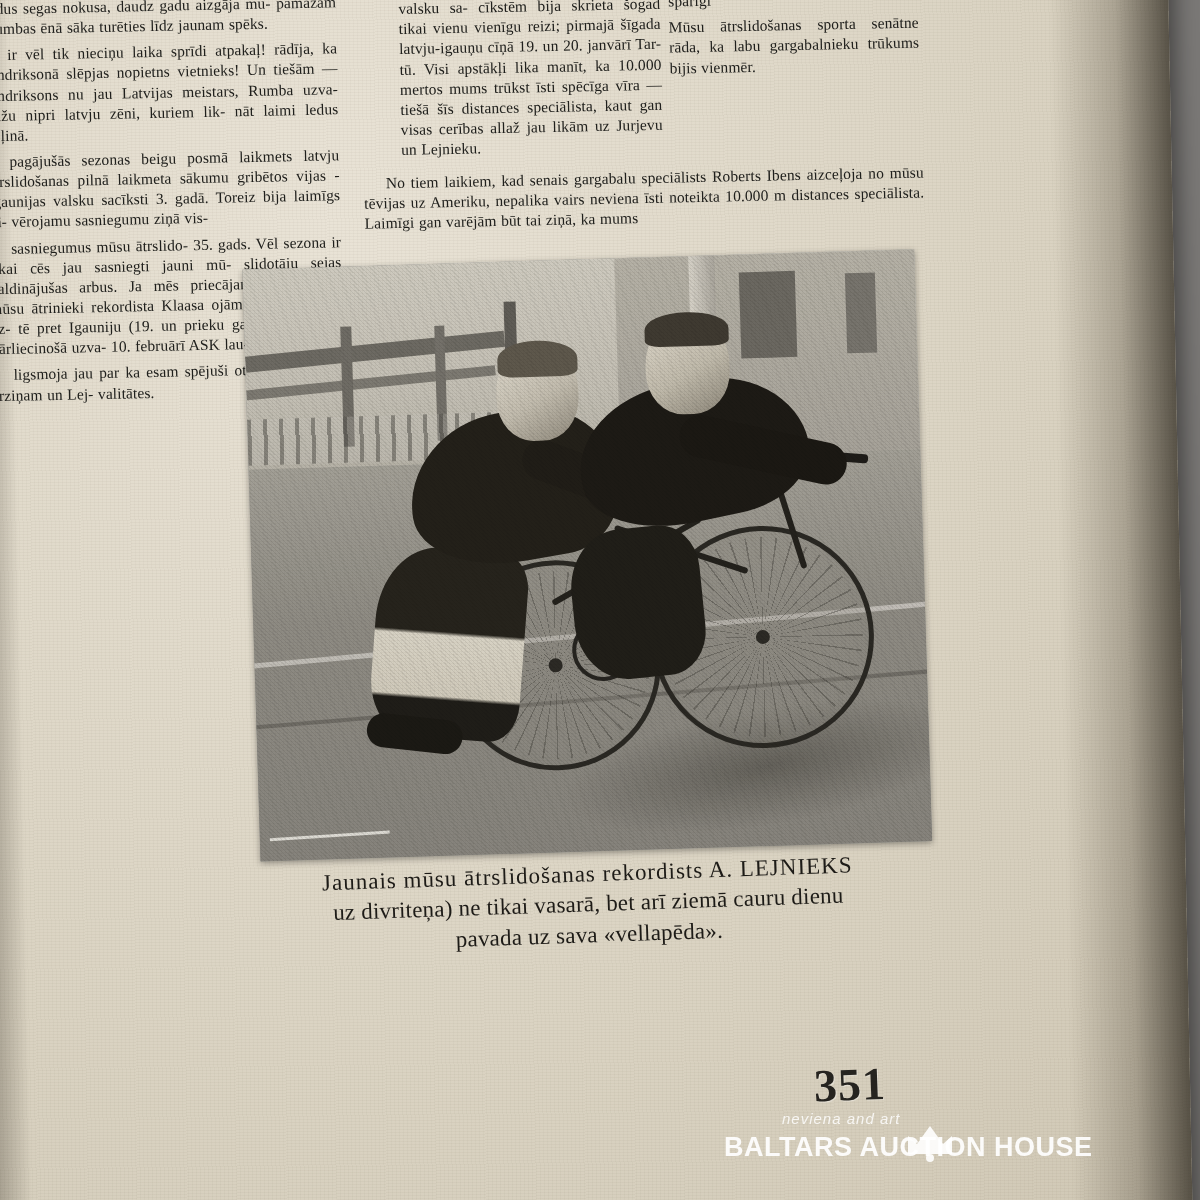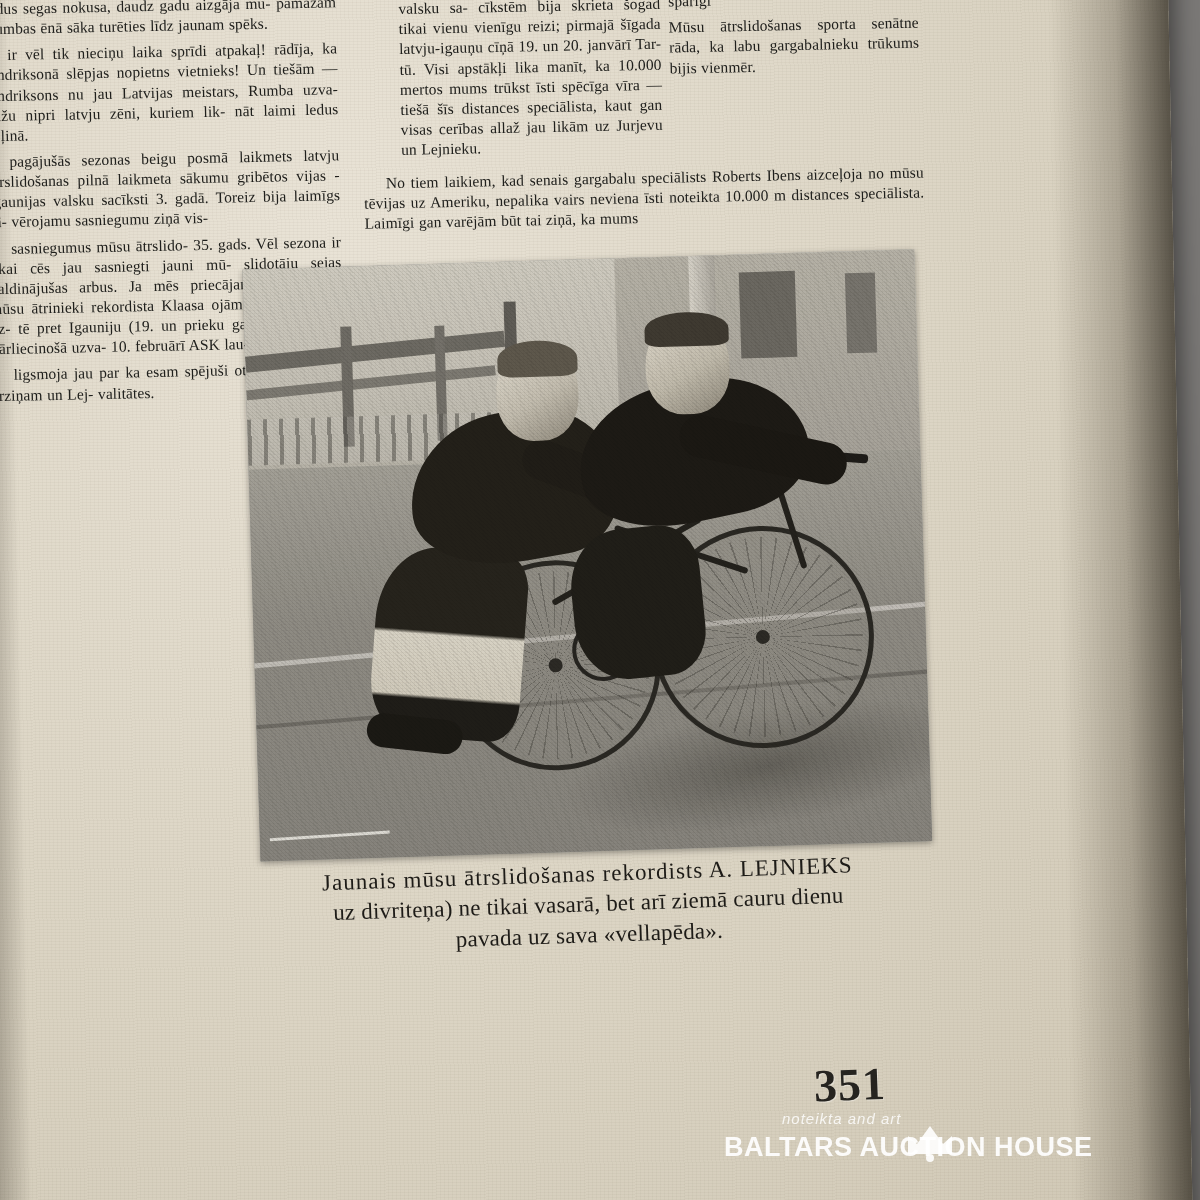--- a/index.html
+++ b/index.html
@@ -411,20 +411,20 @@
     </div>
 
     <div id="page-number">351</div>
 
     <div id="grain"></div>
     <div id="left-shadow"></div>
     <div id="edge-shadow"></div>
   </div>
 
   <div id="watermark">
-    <div id="wm-small">noteikta and art</div>
+    <div id="wm-small">neviena and art</div>
     <div id="wm-main">BALTARS AUCTION HOUSE</div>
     <svg id="wm-crown" viewBox="0 0 52 42">
       <path d="M4 34 L4 16 L13 24 L26 6 L39 24 L48 16 L48 34 Z" fill="rgba(255,255,255,.9)"></path>
       <circle cx="26" cy="38" r="4" fill="rgba(255,255,255,.9)"></circle>
     </svg>
   </div>
 </div>
 
 </body></html>

